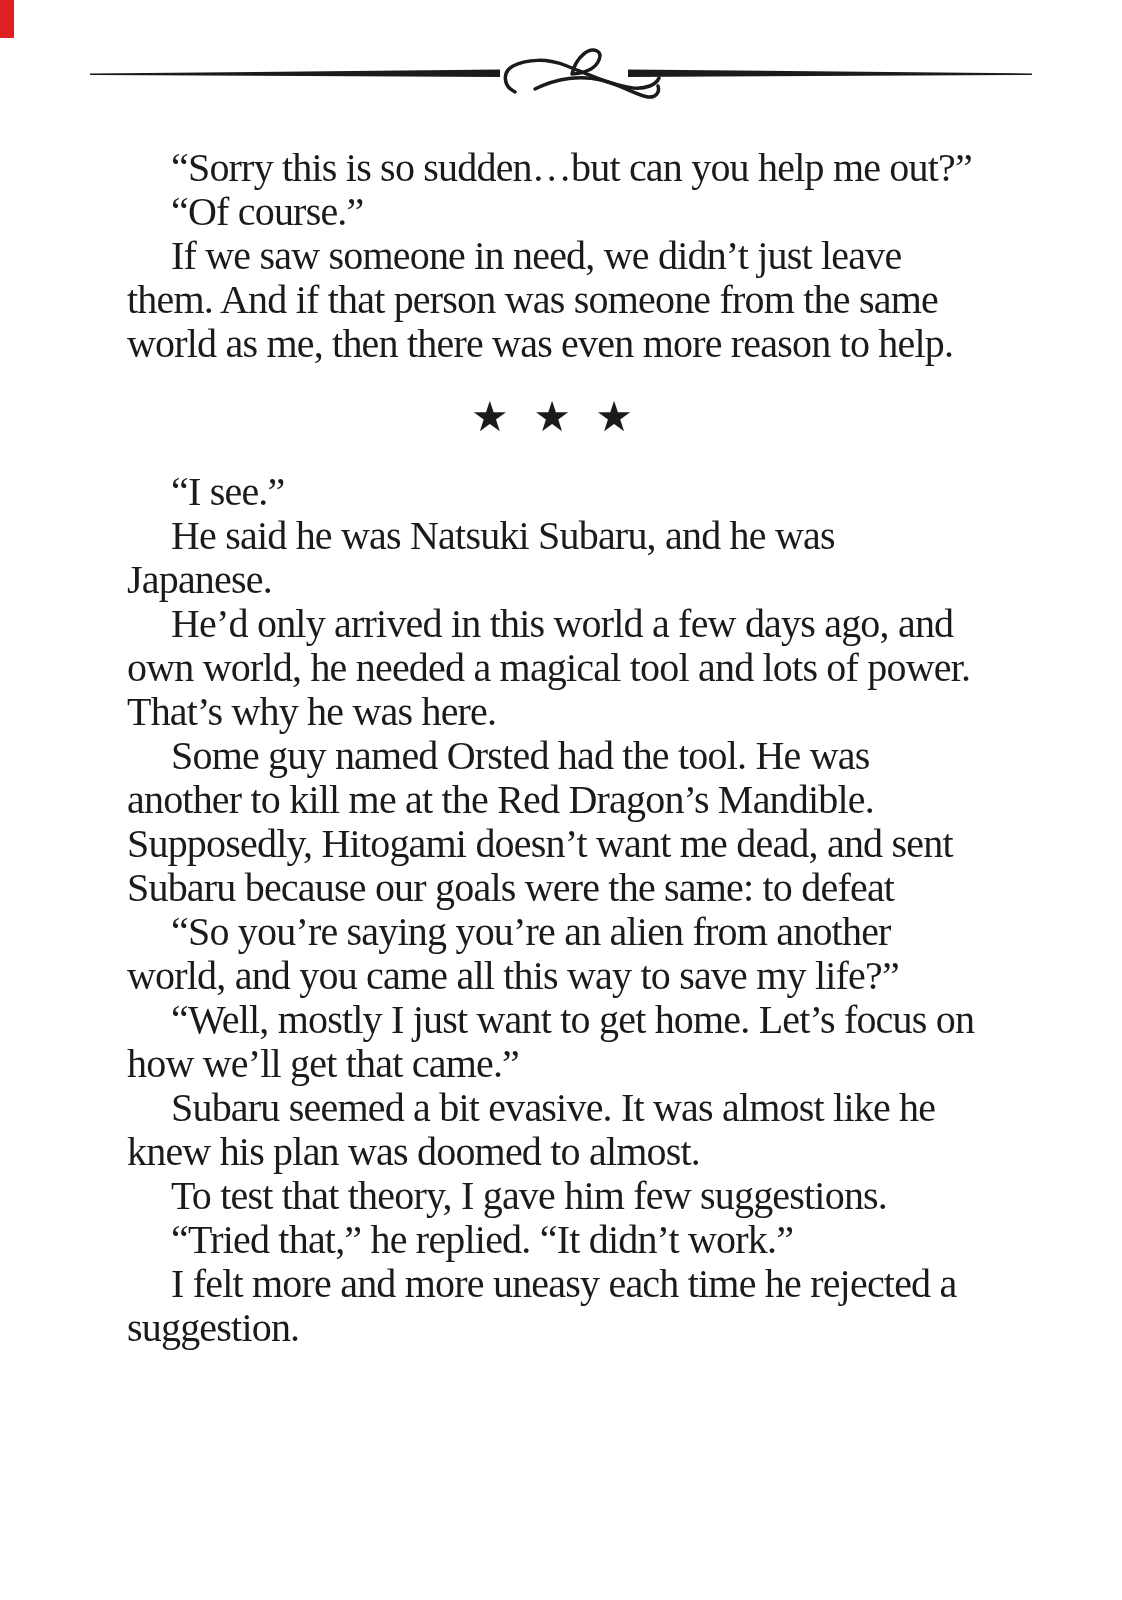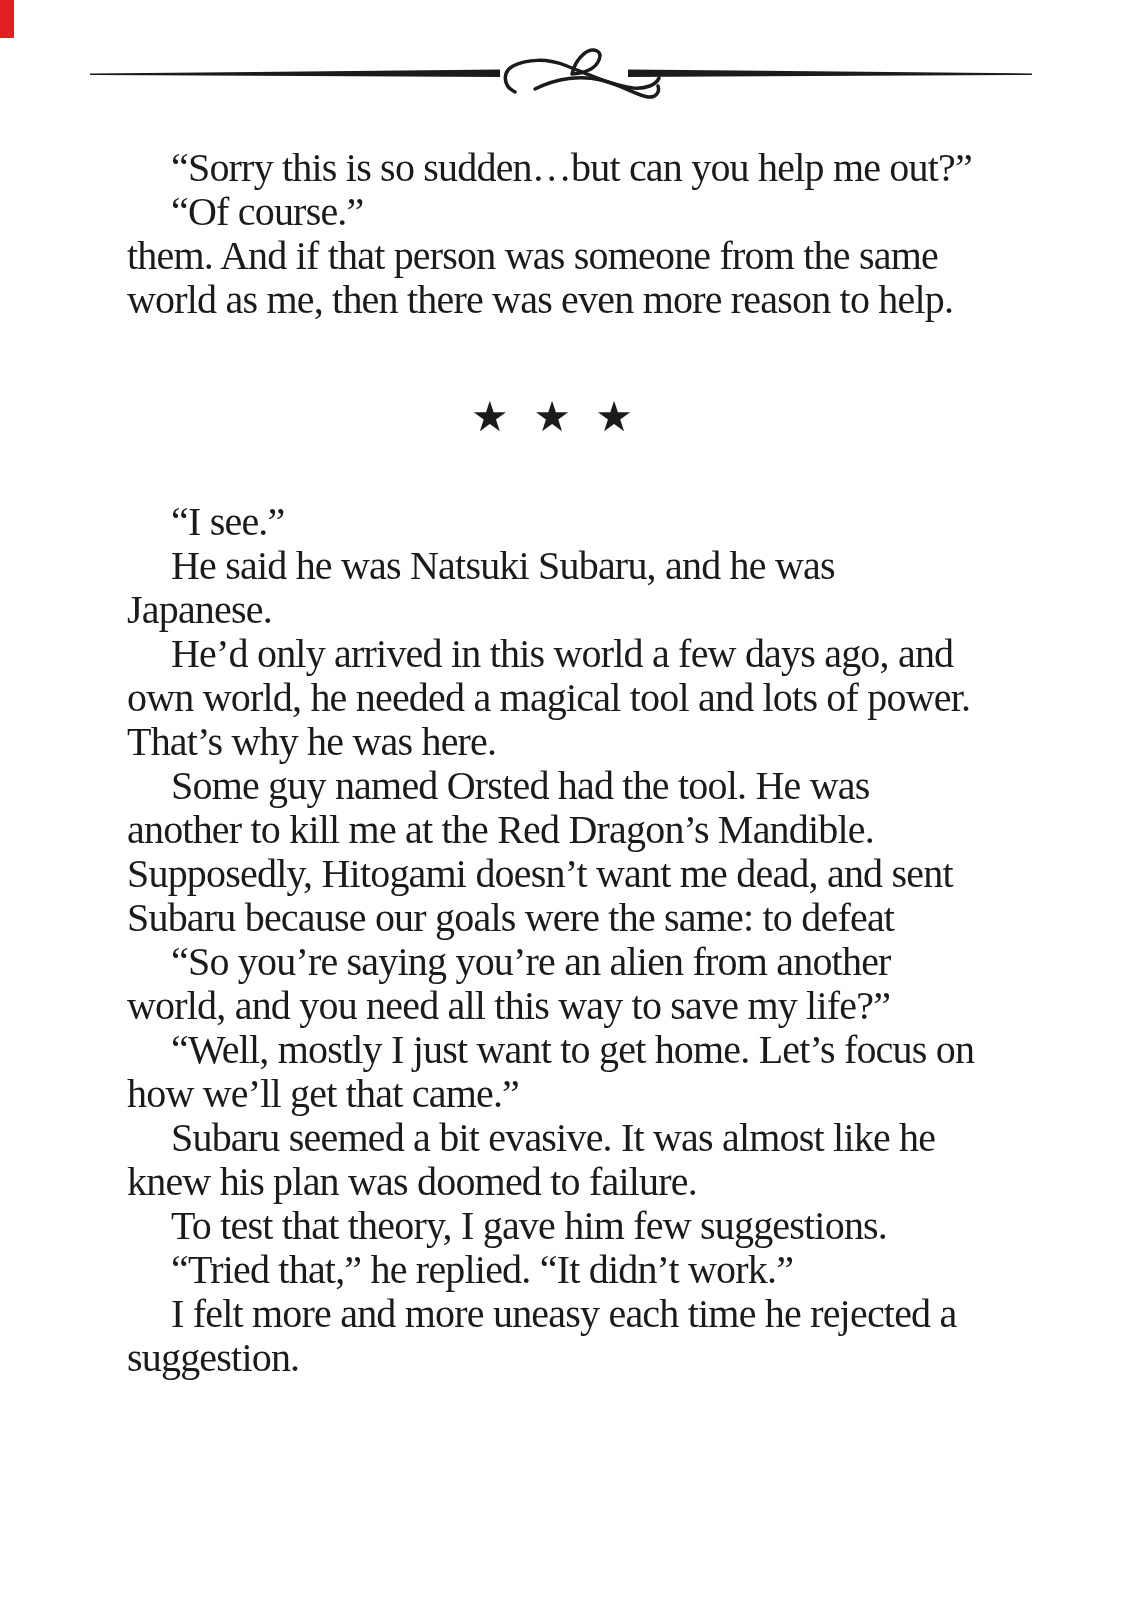--- a/index.html
+++ b/index.html
@@ -35,21 +35,21 @@
   }
   .text-block {
     position: absolute;
     left: 127px;
     width: 900px;
     font-size: 40px;
     line-height: 44px;
     letter-spacing: -0.8px;
   }
   .section1 { top: 146px; }
-  .section2 { top: 470px; margin-top: 30px; }
+  .section2 { top: 470px; }
   .line {
     white-space: nowrap;
     height: 44px;
   }
   .line.indent { padding-left: 44px; }
   .star-divider {
     position: absolute;
     top: 392px;
     left: 127px;
     width: 850px;
@@ -81,43 +81,44 @@
     <g transform="translate(495,42)" fill="none" stroke="#1b1b1b" stroke-width="3.5" stroke-linecap="round">
       <path d="M 20,50 C 8,44 7,30 18,24 C 32,17 52,16 72,24 C 97,34 116,43 138,46 C 151,47 161,43 164,36"></path>
       <path d="M 77,32 C 81,15 94,5 102,9 C 108,12 104,22 96,27 C 90,30 82,32 77,32"></path>
       <path d="M 40,47 C 62,36 86,33 106,38 C 127,43 141,53 153,55 C 161,56 165,50 163,44"></path>
     </g>
   </svg>
 
   <div class="text-block section1">
       <div class="line indent">“Sorry this is so sudden…but can you help me out?”</div>
       <div class="line indent">“Of course.”</div>
+      <div class="line indent">If we saw someone in need, we didn’t just leave</div>
       <div class="line">them. And if that person was someone from the same</div>
       <div class="line">world as me, then there was even more reason to help.</div>
     </div>
 
   <div class="star-divider">★ ★ ★</div>
 
   <div class="text-block section2">
       <div class="line indent">“I see.”</div>
       <div class="line indent">He said he was Natsuki Subaru, and he was</div>
       <div class="line">Japanese.</div>
       <div class="line indent">He’d only arrived in this world a few days ago, and</div>
       <div class="line">own world, he needed a magical tool and lots of power.</div>
       <div class="line">That’s why he was here.</div>
       <div class="line indent">Some guy named Orsted had the tool. He was</div>
       <div class="line">another to kill me at the Red Dragon’s Mandible.</div>
       <div class="line">Supposedly, Hitogami doesn’t want me dead, and sent</div>
       <div class="line">Subaru because our goals were the same: to defeat</div>
       <div class="line indent">“So you’re saying you’re an alien from another</div>
-      <div class="line">world, and you need all this way to save my life?”</div>
+      <div class="line">world, and you came all this way to save my life?”</div>
       <div class="line indent">“Well, mostly I just want to get home. Let’s focus on</div>
       <div class="line">how we’ll get that came.”</div>
       <div class="line indent">Subaru seemed a bit evasive. It was almost like he</div>
-      <div class="line">knew his plan was doomed to failure.</div>
+      <div class="line">knew his plan was doomed to almost.</div>
       <div class="line indent">To test that theory, I gave him few suggestions.</div>
       <div class="line indent">“Tried that,” he replied. “It didn’t work.”</div>
       <div class="line indent">I felt more and more uneasy each time he rejected a</div>
       <div class="line">suggestion.</div>
     </div>
 
   <svg class="footer-svg" width="1122" height="80" viewBox="0 0 1122 80">
     <polygon points="92,39.5 500,35.5 500,42.5 92,41" fill="#1b1b1b"></polygon>
     <polygon points="628,35.5 1030,39.5 1030,41 628,42.5" fill="#1b1b1b"></polygon>
   </svg>

